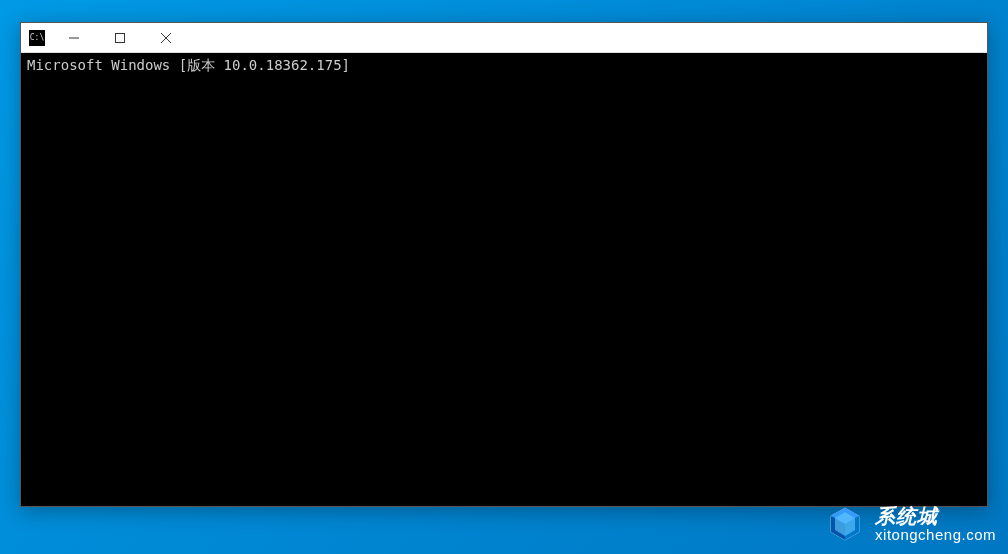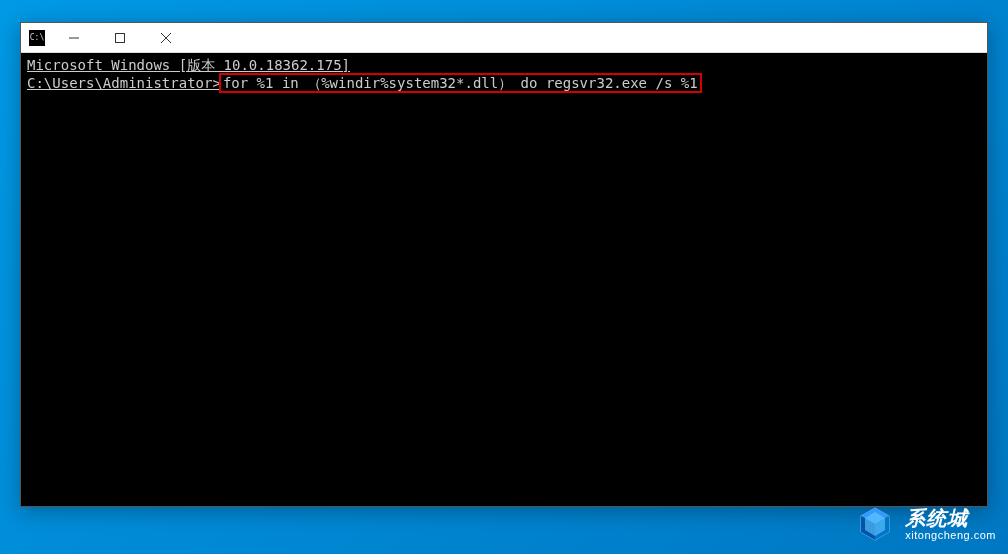--- a/index.html
+++ b/index.html
@@ -70,21 +70,20 @@
       font-size: 14px;
       line-height: 16px;
       color: #cccccc;
       background: #000;
       height: calc(100% - 30px);
       white-space: pre;
       position: relative;
     }
     .terminal-line {
       display: block;
-      text-decoration: underline;
     }
     .highlight-box {
       display: inline-block;
       border: 2px solid #d40000;
       padding: 0 2px;
       margin-left: -2px;
     }
     .watermark {
       position: absolute;
       bottom: 10px;
@@ -108,21 +107,21 @@
       flex-direction: column;
       line-height: 1.1;
     }
     .watermark-main {
       font-size: 20px;
       font-weight: bold;
       font-style: italic;
       letter-spacing: 1px;
     }
     .watermark-sub {
-      font-size: 11px;
+      font-size: 15px;
       letter-spacing: 0.5px;
     }
   </style>
 </head>
 <body>
 
 <div class="window">
   <div class="titlebar">
     <div class="titlebar-icon">C:\</div>
     <div class="titlebar-controls">
@@ -137,21 +136,21 @@
           </svg>
       </div>
       <div class="titlebar-btn close">
         <svg width="10" height="10" viewBox="0 0 10 10">
             <line x1="0" y1="0" x2="10" y2="10" stroke="#333" stroke-width="1"></line>
             <line x1="10" y1="0" x2="0" y2="10" stroke="#333" stroke-width="1"></line>
           </svg>
       </div>
     </div>
   </div>
-  <div class="terminal"><span class="terminal-line">Microsoft Windows [版本 10.0.18362.175]</span><span class="terminal-line"></span><span class="terminal-line"><span>C:\Users\Administrator&gt;</span><span class="highlight-box"><span>for %1 in （%windir%system32*.dll） do regsvr32.exe /s %1</span></span></span></div>
+  <div class="terminal"><span class="terminal-line">Microsoft Windows [版本 10.0.18362.175]</span><span class="terminal-line"></span></div>
 </div>
 
 <div class="watermark">
   <div class="watermark-logo">
     <svg viewBox="0 0 40 40">
       <polygon points="20,4 34,12 34,28 20,36 6,28 6,12" fill="#0066cc" stroke="#fff" stroke-width="0.5"></polygon>
       <polygon points="20,4 34,12 20,20 6,12" fill="#3399ff"></polygon>
       <polygon points="6,12 20,20 20,36 6,28" fill="#0055aa"></polygon>
       <polygon points="34,12 20,20 20,36 34,28" fill="#0077cc"></polygon>
       <polygon points="14,8 28,8 28,16 14,16" fill="none"></polygon>

